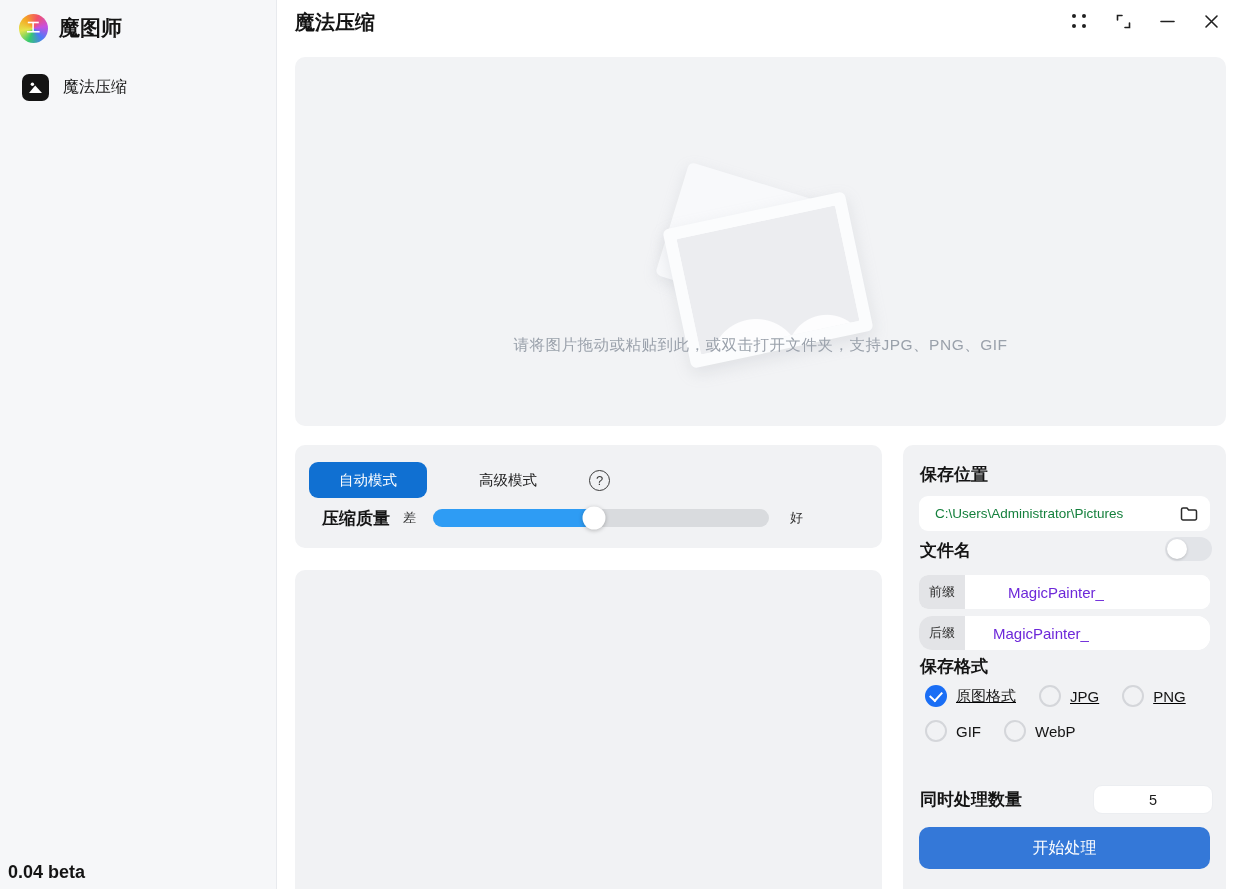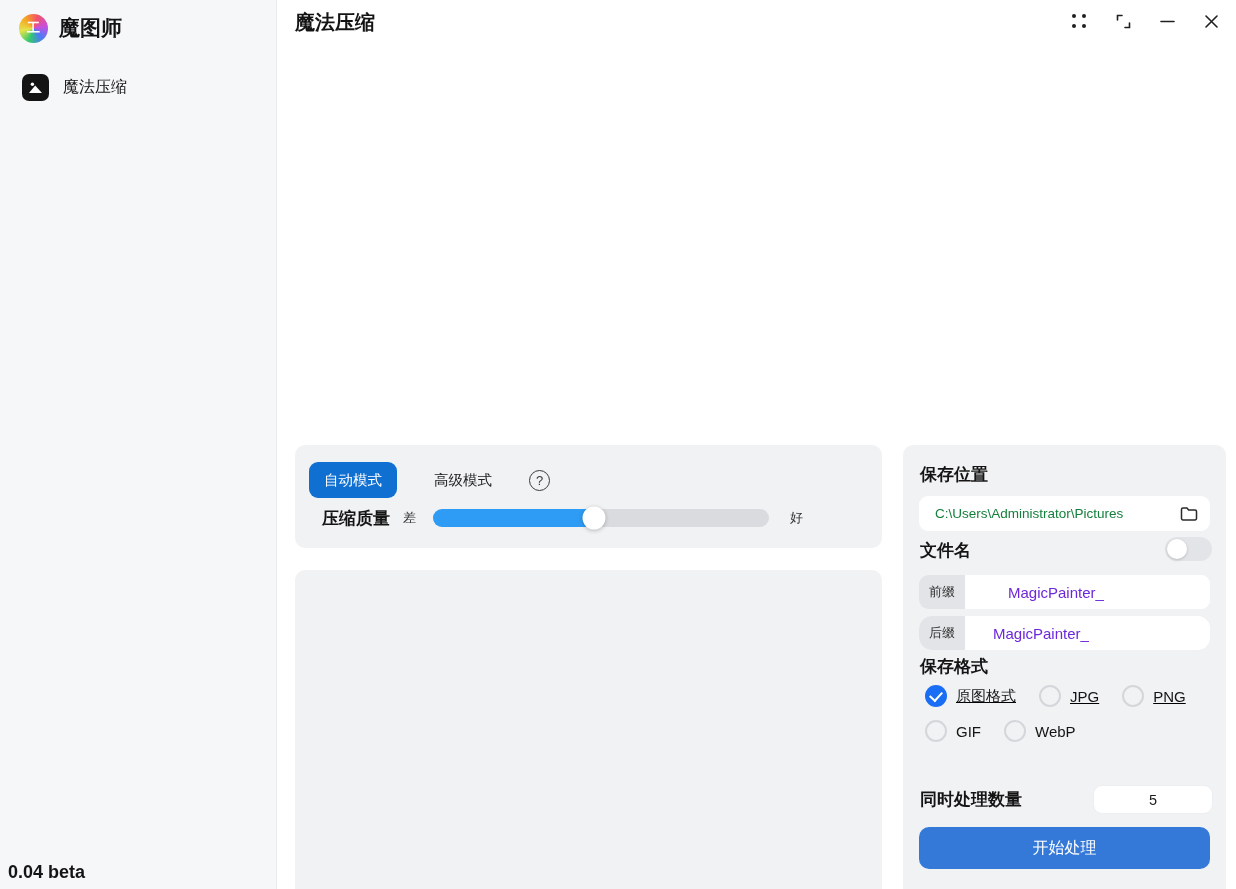--- a/index.html
+++ b/index.html
@@ -38,21 +38,21 @@
   .drop-hint{position:absolute;left:0;right:0;top:278px;text-align:center;font-size:15.5px;color:#9aa1ab;letter-spacing:.5px;}
 
   
   .panel{position:absolute;background:#f1f2f4;border-radius:10px;}
   .mode-panel{left:295px;top:445px;width:587px;height:103px;}
   .queue-panel{left:295px;top:570px;width:587px;height:340px;}
   .save-panel{left:903px;top:445px;width:323px;height:465px;}
 
   
   .tab-row{position:absolute;left:14px;top:17px;display:flex;align-items:center;gap:22px;}
-  .tab{height:36px;display:flex;align-items:center;padding:0 15px;border-radius:9px;font-size:14.5px;color:#222;cursor:pointer;background:transparent;border:0;}
+  .tab{height:36px;display:flex;align-items:center;padding:0 30px;border-radius:9px;font-size:14.5px;color:#222;cursor:pointer;background:transparent;border:0;}
   .tab.active{background:var(--accent-tab,#1070d2);color:#fff;font-weight:500;}
   .help-circle{width:21px;height:21px;border-radius:50%;border:1.6px solid #3a3a3a;display:flex;align-items:center;justify-content:center;font-size:13px;color:#3a3a3a;cursor:pointer;box-sizing:border-box;background:transparent;}
   .quality-row{position:absolute;left:14px;top:59px;display:flex;align-items:center;height:28px;}
   .quality-label{font-size:17px;font-weight:700;color:#141414;width:94px;text-align:center;}
   .q-min{font-size:13px;color:#333;width:30px;}
   .slider{position:relative;width:336px;height:18px;border-radius:9px;background:#d9dbde;cursor:pointer;}
   .slider-fill{position:absolute;left:0;top:0;height:18px;border-radius:9px;background:var(--accent-slider,#2e9cf4);}
   .slider-thumb{position:absolute;top:50%;width:23px;height:23px;border-radius:50%;background:#fff;box-shadow:0 1px 4px rgba(0,0,0,.25);transform:translate(-50%,-50%);cursor:grab;}
   .q-max{font-size:13px;color:#333;margin-left:21px;}
 
@@ -119,20 +119,29 @@
           <path d="M1 7.5 H14"></path>
         </svg>
     </button>
     <button class="win-btn">
       <svg width="15" height="15" viewBox="0 0 15 15" stroke="#202020" stroke-width="1.6" stroke-linecap="round">
           <path d="M2 2 L13 13 M13 2 L2 13"></path>
         </svg>
     </button>
   </div>
 
+  <div class="dropzone">
+    <div class="ph-wrap">
+      <div class="ph-back"></div>
+      <div class="ph-front">
+          <div class="ph-inner"></div>
+        </div>
+    </div>
+    <div class="drop-hint">请将图片拖动或粘贴到此，或双击打开文件夹，支持JPG、PNG、GIF</div>
+  </div>
 
   <div class="panel mode-panel">
     <div class="tab-row">
       <button class="tab active">自动模式</button>
       <button class="tab">高级模式</button>
       <button class="help-circle">?</button>
     </div>
     <div class="quality-row">
       <span class="quality-label">压缩质量</span>
       <span class="q-min">差</span>

